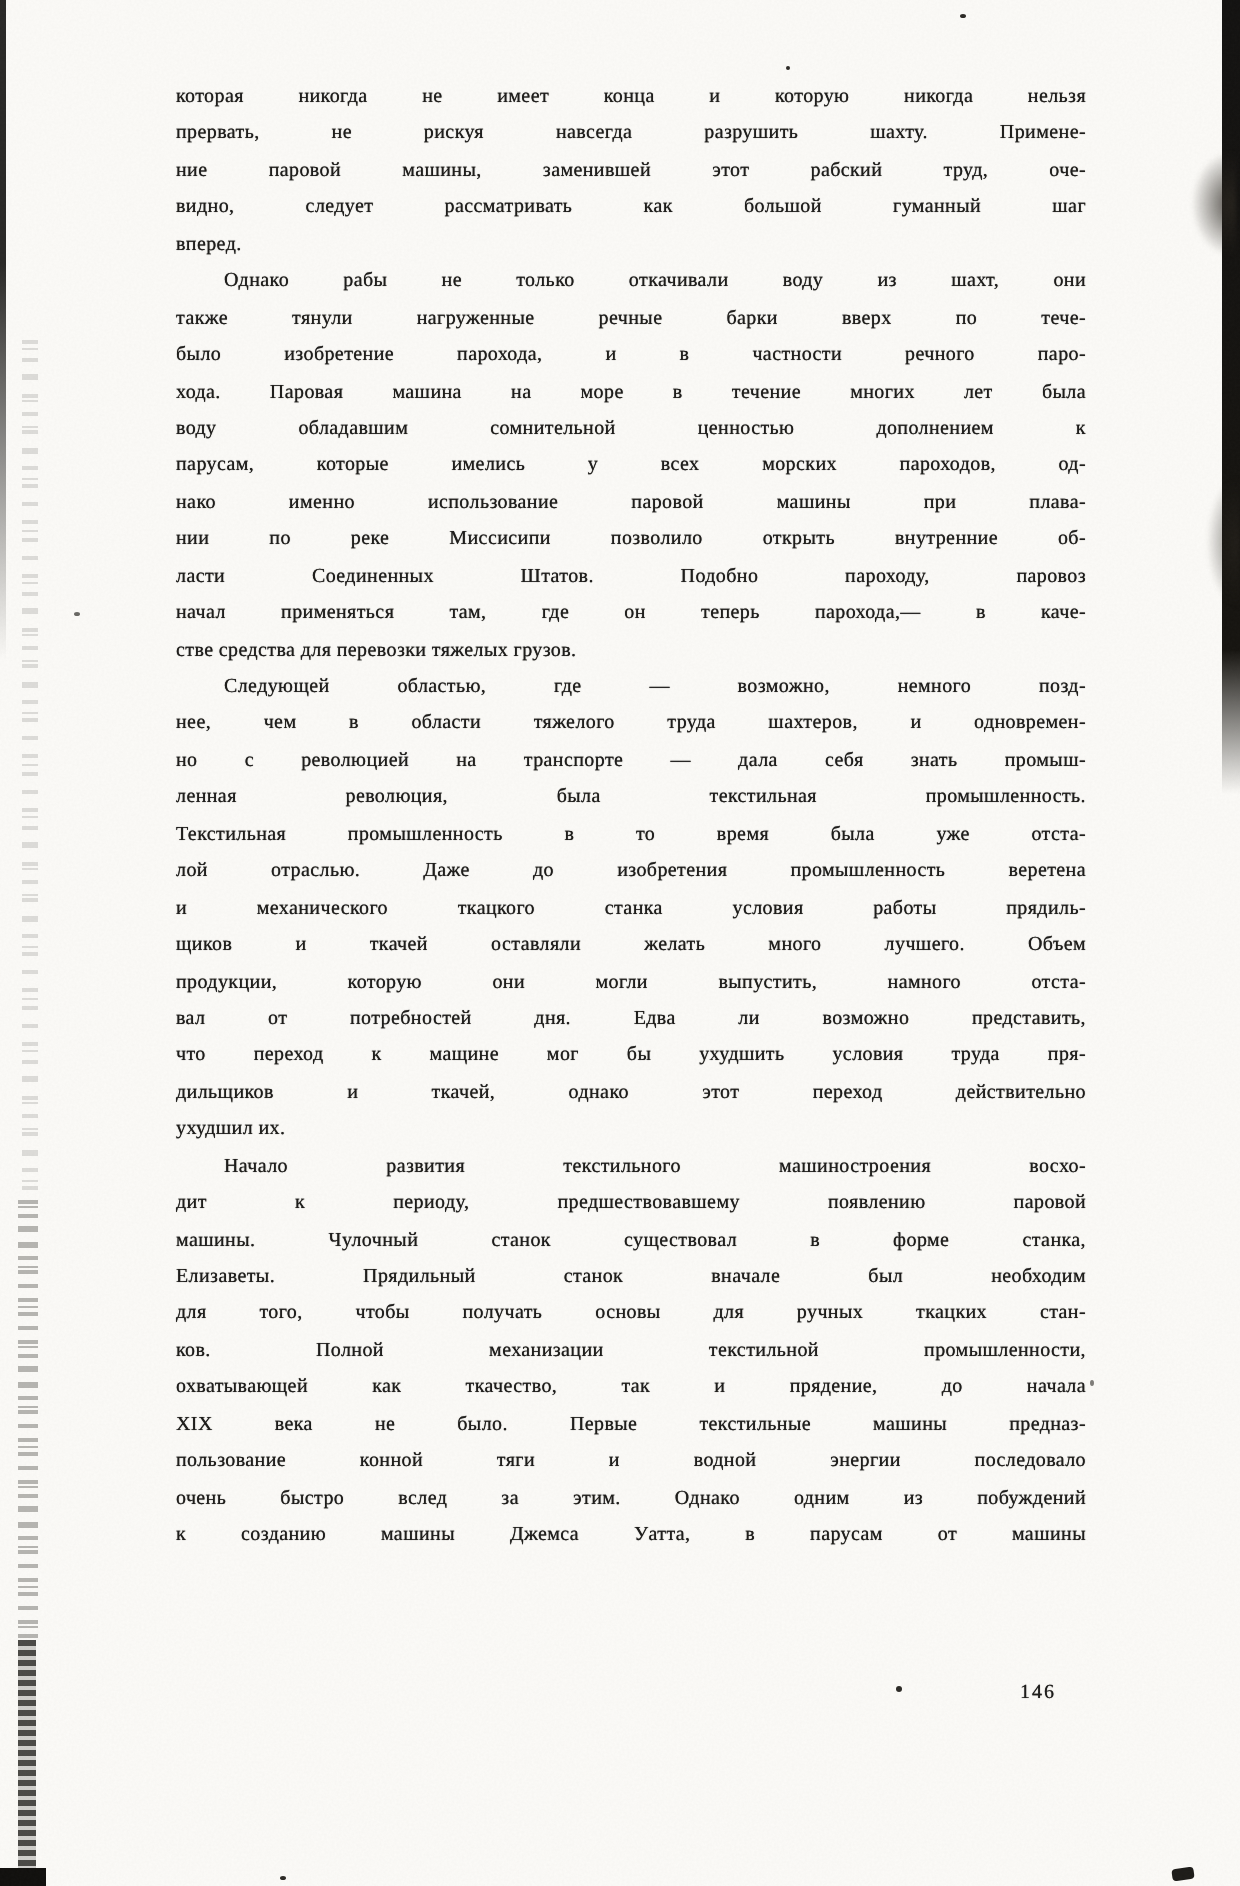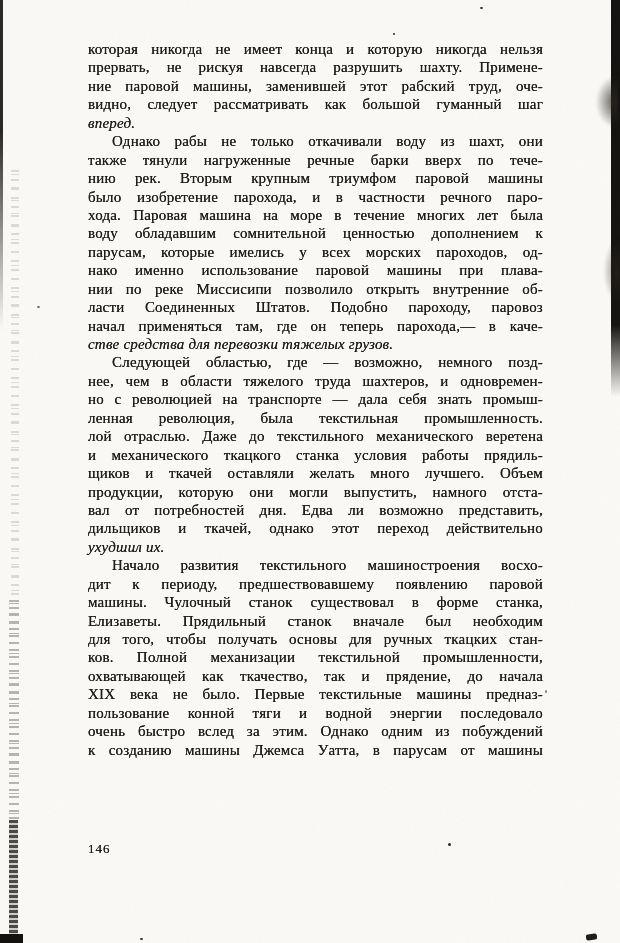--- a/index.html
+++ b/index.html
@@ -3,28 +3,28 @@
 <meta charset="utf-8">
 <style>
   :root { --paper:#fcfbf8; --ink:#1d1c1a; }
   html,body { margin:0; padding:0; }
   body { width:620px; height:943px; overflow:hidden; background:var(--paper);
          font-family:"Liberation Serif", serif; }
   .page { position:relative; width:620px; height:943px; background:var(--paper); }
 
   
   .text-block { position:absolute; left:88px; top:40px; width:455px;
-                font-size:15px; line-height:18.43px; color:var(--ink);
+                font-size:10px; line-height:18.43px; color:var(--ink);
                 letter-spacing:0.2px; text-shadow:0 0 0.4px currentColor; }
   .line { text-align:justify; text-align-last:justify; white-space:nowrap; }
-  .line.plain { text-align-last:left; white-space:normal;font-style:italic; }
+  .line.plain { text-align-last:left; white-space:normal; }
   .line.indent { text-indent:24px; }
 
   .page-number { position:absolute; left:88px; top:841px; width:440px;
-                 text-align:left; font-size:13px; color:var(--ink);
+                 text-align:right; font-size:10px; color:var(--ink);
                  letter-spacing:1px; text-shadow:0 0 0.4px currentColor; }
 
   
   .artifact { position:absolute; pointer-events:none; }
   .edge-right-bar { right:0; top:-3px; width:9px; height:400px;
     background:linear-gradient(to bottom, #121110 0%, #15130f 82%, rgba(21,19,15,0) 100%);
     border-radius:0 0 0 2px; }
   .smudge-r1 { right:2px; top:76px; width:22px; height:52px;
     background:radial-gradient(ellipse at 90% 50%, rgba(40,36,30,.8), rgba(40,36,30,0) 72%);
     filter:blur(1px); }
@@ -59,39 +59,40 @@
 <div class="page">
 
   <div class="text-block">
       <div class="line">которая никогда не имеет конца и которую никогда нельзя</div>
       <div class="line">прервать, не рискуя навсегда разрушить шахту. Примене-</div>
       <div class="line">ние паровой машины, заменившей этот рабский труд, оче-</div>
       <div class="line">видно, следует рассматривать как большой гуманный шаг</div>
       <div class="line plain">вперед.</div>
       <div class="line indent">Однако рабы не только откачивали воду из шахт, они</div>
       <div class="line">также тянули нагруженные речные барки вверх по тече-</div>
-      <div class="line">нию рек. Вторым крупным триумфом паровой машины</div>
       <div class="line">было изобретение парохода, и в частности речного паро-</div>
       <div class="line">хода. Паровая машина на море в течение многих лет была</div>
       <div class="line">воду обладавшим сомнительной ценностью дополнением к</div>
       <div class="line">парусам, которые имелись у всех морских пароходов, од-</div>
       <div class="line">нако именно использование паровой машины при плава-</div>
       <div class="line">нии по реке Миссисипи позволило открыть внутренние об-</div>
       <div class="line">ласти Соединенных Штатов. Подобно пароходу, паровоз</div>
       <div class="line">начал применяться там, где он теперь парохода,— в каче-</div>
       <div class="line plain">стве средства для перевозки тяжелых грузов.</div>
       <div class="line indent">Следующей областью, где — возможно, немного позд-</div>
       <div class="line">нее, чем в области тяжелого труда шахтеров, и одновремен-</div>
       <div class="line">но с революцией на транспорте — дала себя знать промыш-</div>
       <div class="line">ленная революция, была текстильная промышленность.</div>
-      <div class="line">лой отраслью. Даже до текстильного механического веретена</div>
+      <div class="line">Текстильная промышленность в то время была уже отста-</div>
+      <div class="line">лой отраслью. Даже до изобретения промышленность веретена</div>
       <div class="line">и механического ткацкого станка условия работы прядиль-</div>
       <div class="line">щиков и ткачей оставляли желать много лучшего. Объем</div>
       <div class="line">продукции, которую они могли выпустить, намного отста-</div>
       <div class="line">вал от потребностей дня. Едва ли возможно представить,</div>
+      <div class="line">что переход к мащине мог бы ухудшить условия труда пря-</div>
       <div class="line">дильщиков и ткачей, однако этот переход действительно</div>
       <div class="line plain">ухудшил их.</div>
       <div class="line indent">Начало развития текстильного машиностроения восхо-</div>
       <div class="line">дит к периоду, предшествовавшему появлению паровой</div>
       <div class="line">машины. Чулочный станок существовал в форме станка,</div>
       <div class="line">Елизаветы. Прядильный станок вначале был необходим</div>
       <div class="line">для того, чтобы получать основы для ручных ткацких стан-</div>
       <div class="line">ков. Полной механизации текстильной промышленности,</div>
       <div class="line">охватывающей как ткачество, так и прядение, до начала</div>
       <div class="line">XIX века не было. Первые текстильные машины предназ-</div>

